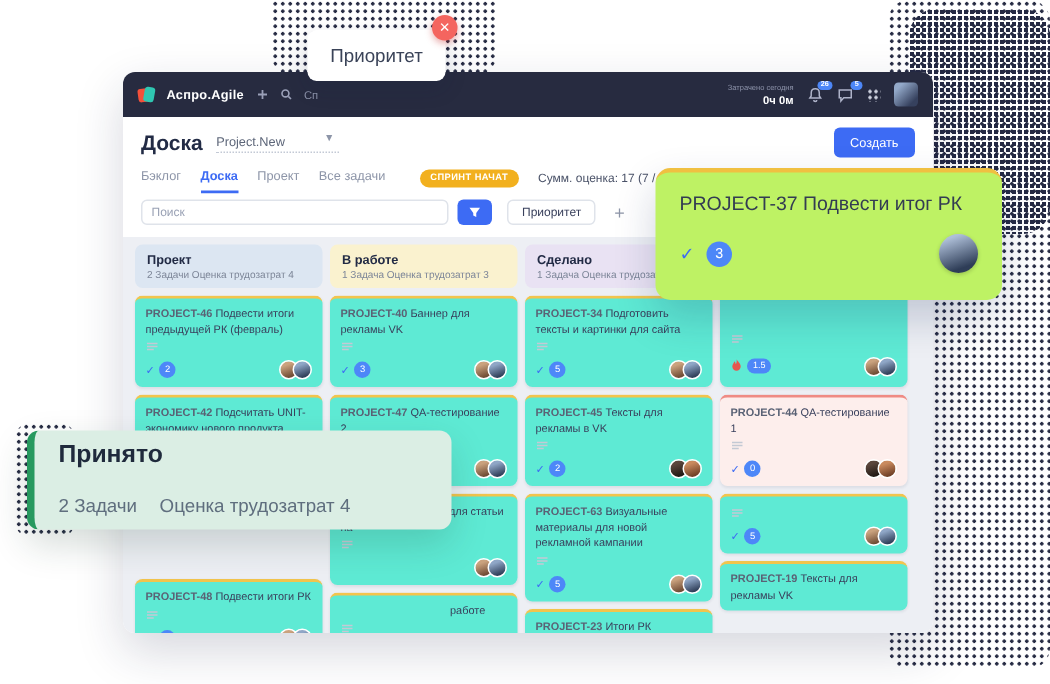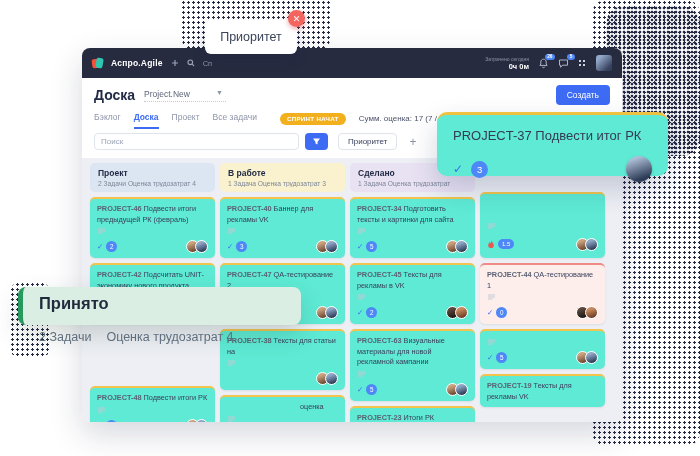--- a/index.html
+++ b/index.html
@@ -80,24 +80,24 @@
   .av { width:13px; height:13px; border-radius:50%; border:1.5px solid #fff; margin-left:-4px; flex:none; }
   .av:first-child { margin-left:0; }
   .av-w { background:linear-gradient(160deg,#caa27e 25%,#6e4a33 85%); }
   .av-m { background:linear-gradient(160deg,#8fa6c6 25%,#2e3d57 85%); }
   .av-d { background:linear-gradient(160deg,#5a463c 25%,#201813 85%); }
   .av-t { background:linear-gradient(160deg,#c98a5e 25%,#6e3f26 85%); }
 
   
   .tooltip { position:absolute; left:205px; top:20px; width:92px; height:34px; background:#fff; border-radius:6px; box-shadow:0 5px 14px rgba(20,30,60,.16); display:flex; align-items:center; justify-content:center; font-size:12.5px; color:#3a4358; z-index:6; }
   .tooltip-close { position:absolute; right:-8px; top:-10px; width:17px; height:17px; border-radius:50%; background:#f4655f; color:#fff; font-size:9px; display:flex; align-items:center; justify-content:center; box-shadow:0 2px 5px rgba(200,50,50,.4); }
-  .accepted { position:absolute; left:18px; top:287px; width:283px; height:38px; background:#dbeee4; border-left:5px solid #27995f; border-radius:8px; padding:7px 14px 0 16px; box-shadow:0 10px 24px rgba(25,60,45,.18); z-index:4; }
+  .accepted { position:absolute; left:18px; top:287px; width:283px; height:66px; background:#dbeee4; border-left:5px solid #27995f; border-radius:8px; padding:7px 14px 0 16px; box-shadow:0 10px 24px rgba(25,60,45,.18); z-index:4; }
   .accepted-title { font-size:16.5px; font-weight:bold; color:#1f2a3c; }
   .accepted-meta { margin-top:17px; display:flex; gap:15px; font-size:12.5px; color:#5f6e7e; }
-  .popup { position:absolute; left:437px; top:112px; width:231px; height:64px; background:#5eead4; border-top:3px solid #f0c041; border-radius:10px; padding:13px 16px 0; box-shadow:0 12px 28px rgba(20,40,90,.2); z-index:4; }
+  .popup { position:absolute; left:437px; top:112px; width:231px; height:88px; background:#bef264; border-top:3px solid #f0c041; border-radius:10px; padding:13px 16px 0; box-shadow:0 12px 28px rgba(20,40,90,.2); z-index:4; }
   .popup-title { font-size:13px; color:#333c52; }
   .popup-row { margin-top:13px; display:flex; align-items:center; gap:8px; }
   .popup-chk { color:#3d6bf4; font-size:12px; font-weight:bold; }
   .popup-cnt { width:17px; height:17px; border-radius:50%; background:#4d87f8; color:#fff; font-size:9.5px; display:flex; align-items:center; justify-content:center; }
   .popup-av { margin-left:auto; width:26px; height:26px; border-radius:50%; background:linear-gradient(160deg,#aebfd8 15%,#2e3d57 80%); box-shadow:0 1px 3px rgba(0,0,0,.2); }
 </style>
 </head>
 <body>
 
 <div class="dots dots-right"></div>
@@ -271,21 +271,21 @@
             <path d="M1 1h7M1 3h7M1 5h4.5" stroke="#c3c9d4" stroke-width="1"></path>
           </svg>
           <div class="card-foot">
             <span class="avs">
               <span class="av av-w"></span>
               <span class="av av-m"></span>
             </span>
           </div>
         </div>
         <div class="card">
-          <div class="card-title indent"><span>оценка</span></div>
+          <div class="card-title indent"><span>работе</span></div>
           <svg class="desc-ic" width="9" height="7" viewBox="0 0 9 7">
             <path d="M1 1h7M1 3h7M1 5h4.5" stroke="#c3c9d4" stroke-width="1"></path>
           </svg>
         </div>
       </div>
       <div class="board-column">
         <div class="col-header purple">
           <div class="col-title">Сделано</div>
           <div class="col-meta">1 Задача  Оценка трудозатрат</div>
         </div>

